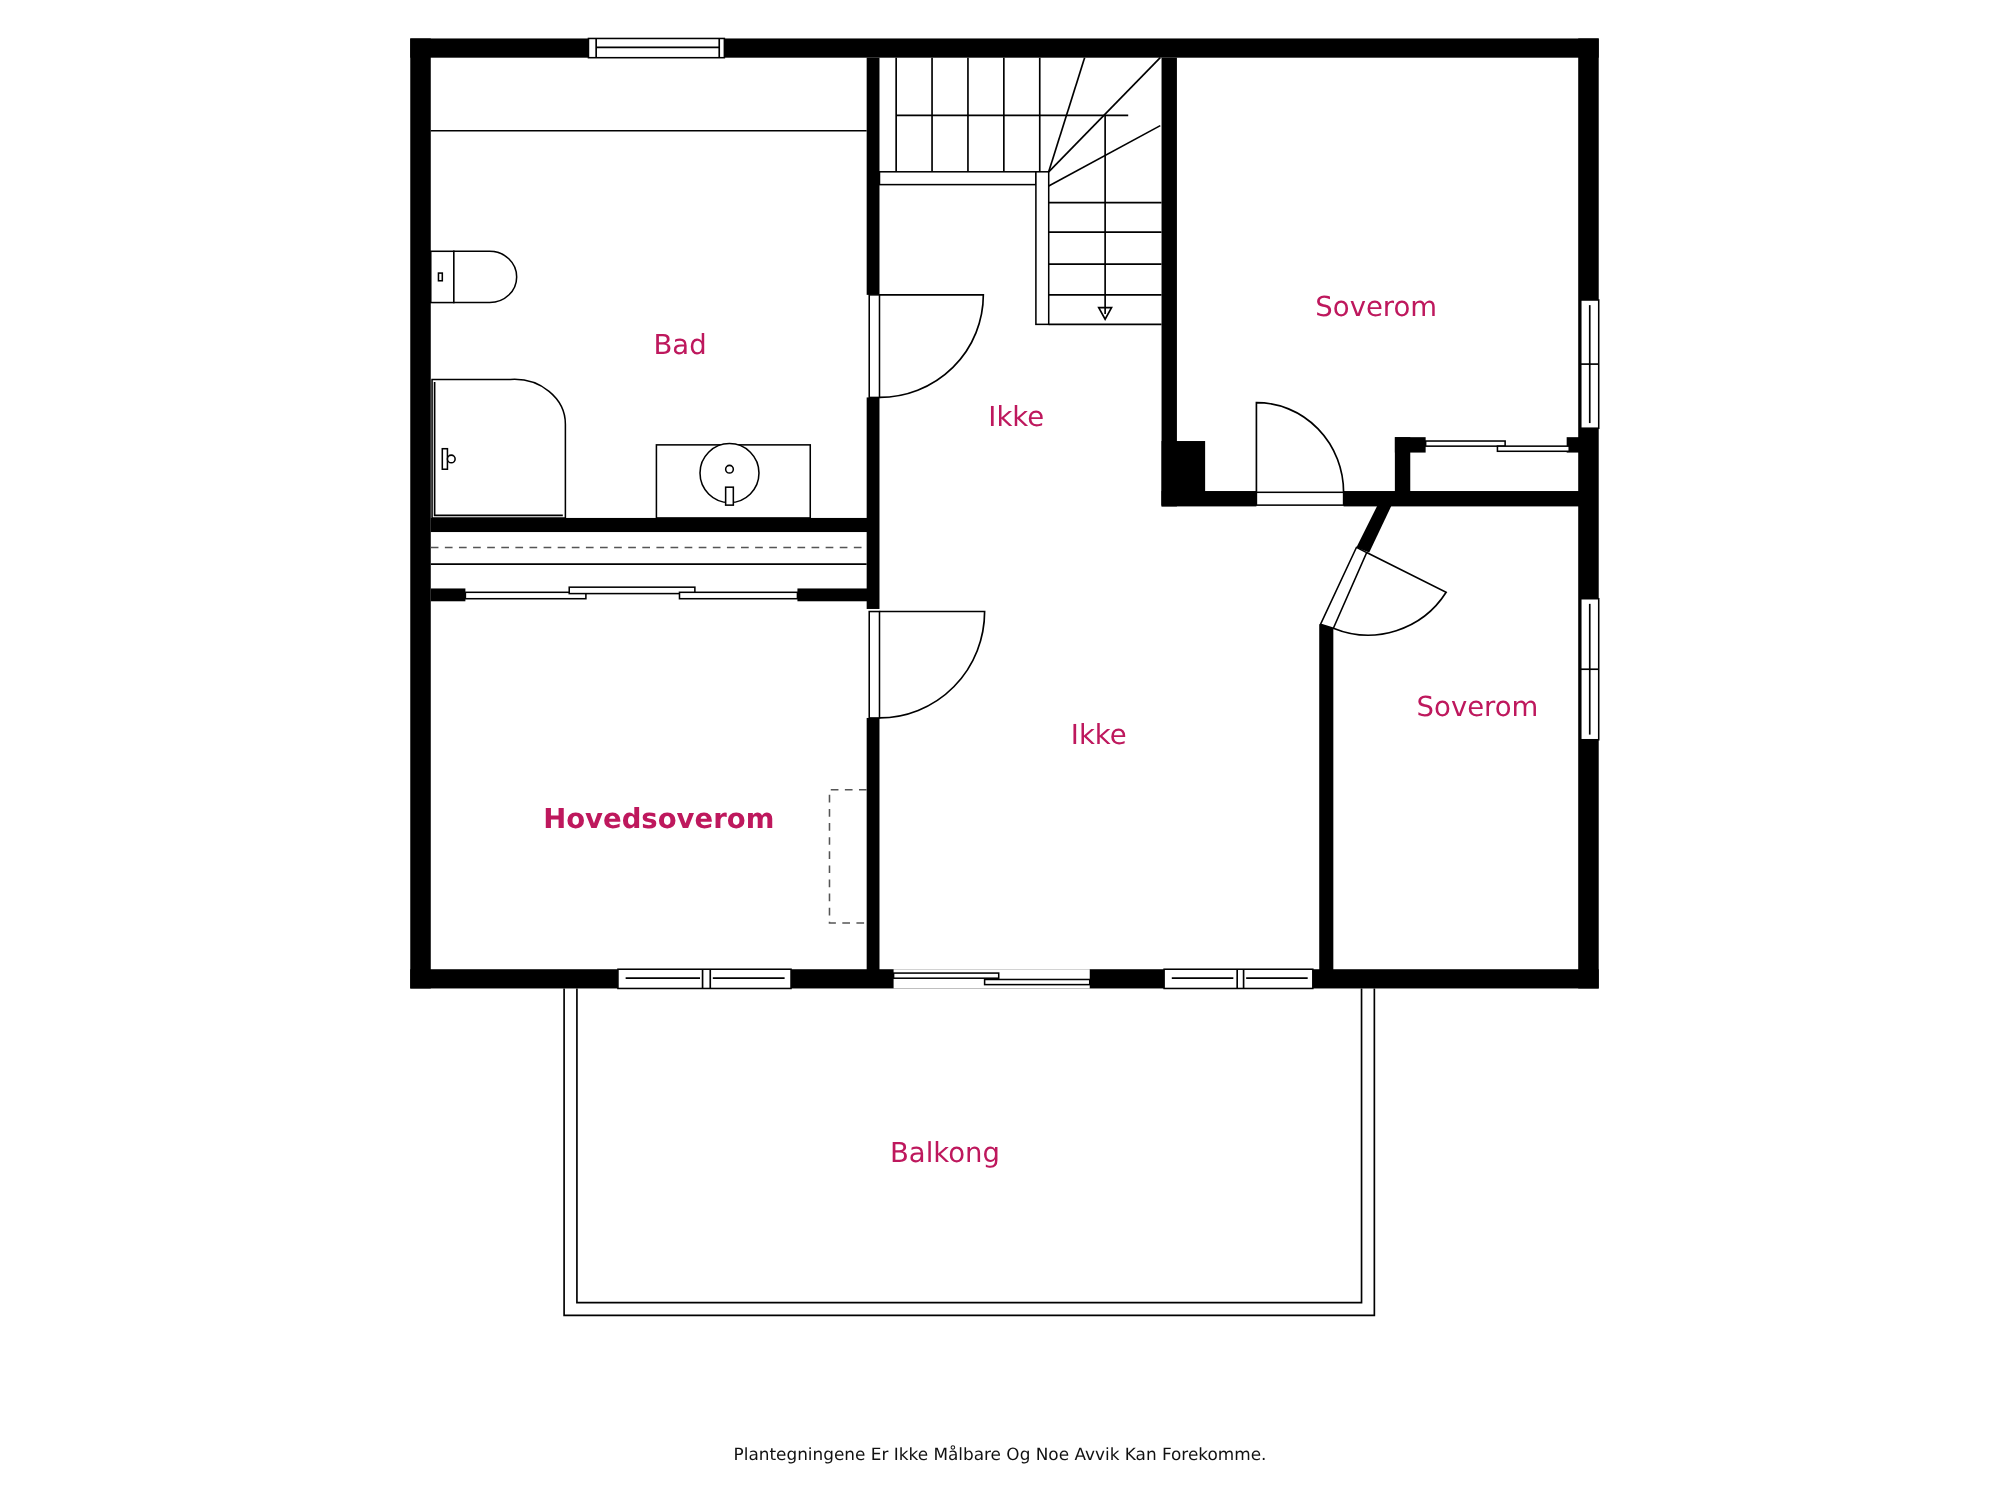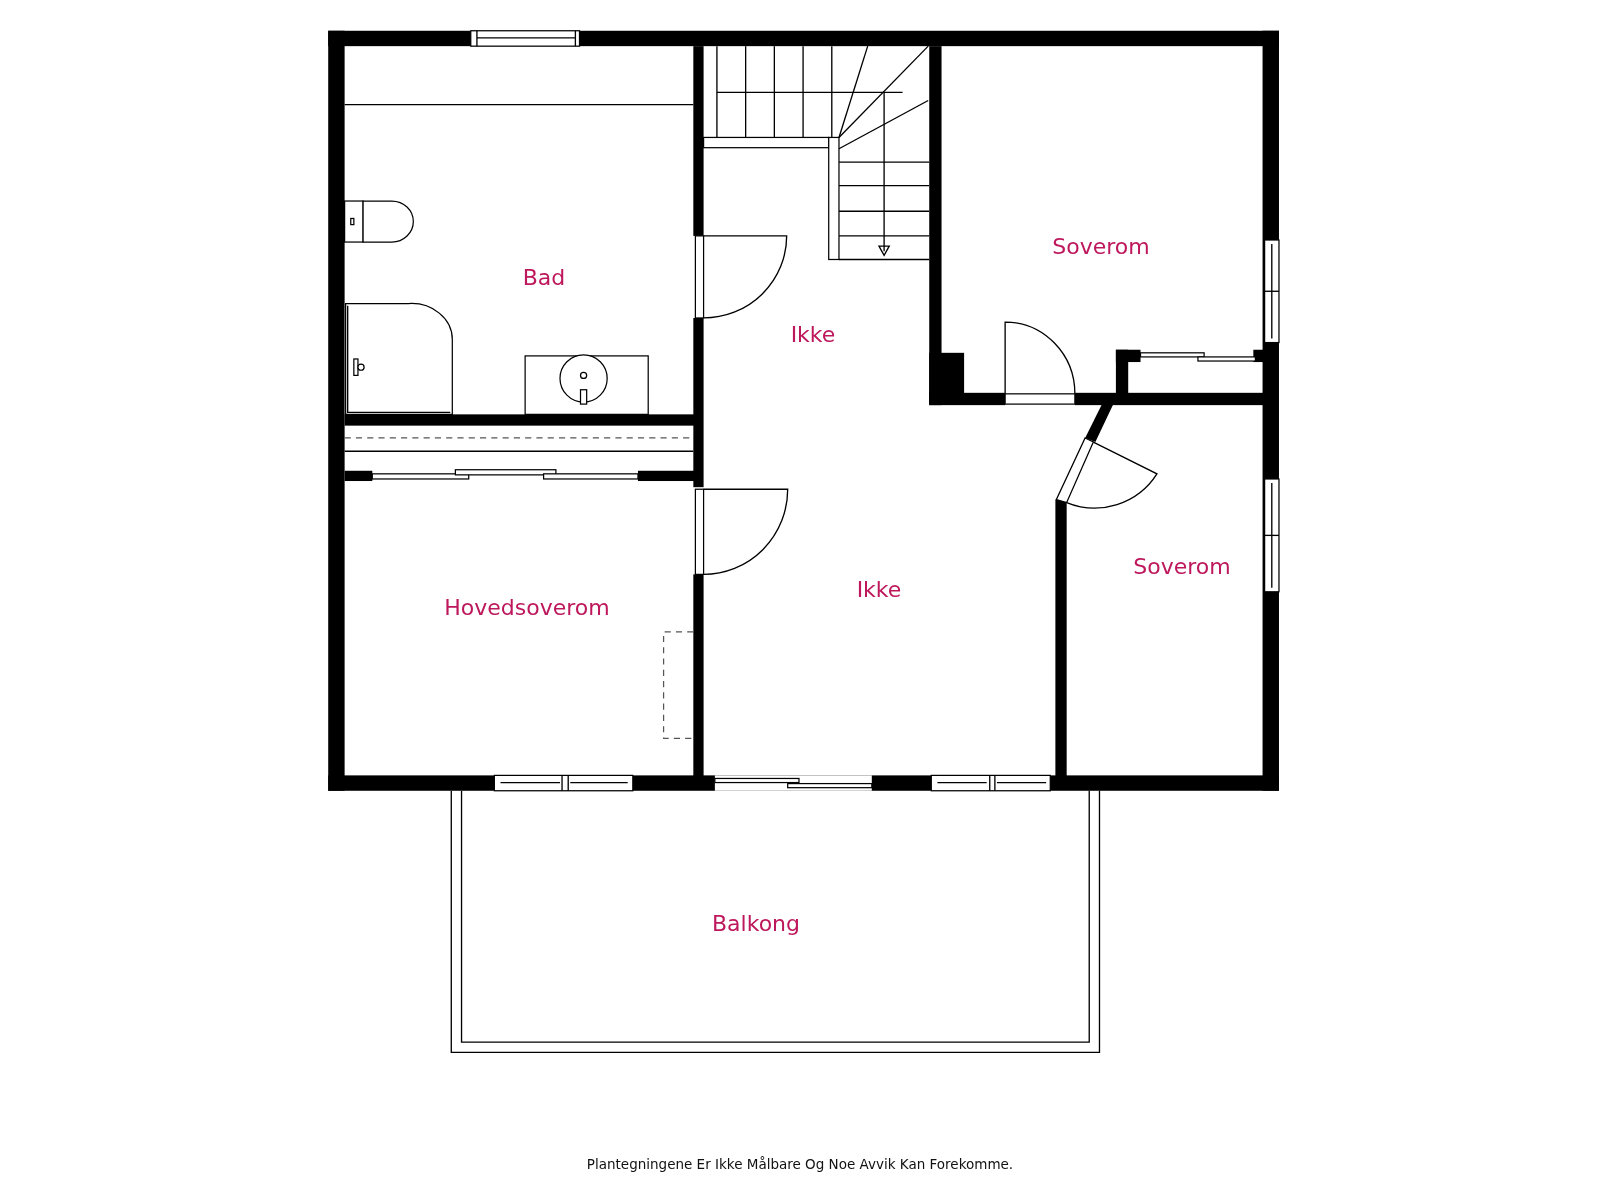--- a/index.html
+++ b/index.html
@@ -180,17 +180,17 @@
   <g>
     <path class="line" d="M440,771 L440,1026 L1072,1026 L1072,771"></path>
     <path class="line" d="M450,771 L450,1016 L1062,1016 L1062,771"></path>
   </g>
 </svg>
 
 <div class="label" style="left:544px; top:277px;">Bad</div>
 <div class="label" style="left:813px; top:334px;">Ikke</div>
 <div class="label" style="left:1101px; top:246px;">Soverom</div>
 <div class="label" style="left:1182px; top:566px;">Soverom</div>
-<div class="label" style="left:527px; top:607px;">Hovedsoverom</div>
+<div class="label" style="left:527px; top:656px;font-weight:bold;">Hovedsoverom</div>
 <div class="label" style="left:879px; top:589px;">Ikke</div>
 <div class="label" style="left:756px; top:923px;">Balkong</div>
 
 <div class="footer">Plantegningene Er Ikke Målbare Og Noe Avvik Kan Forekomme.</div>
 
 </body></html>

